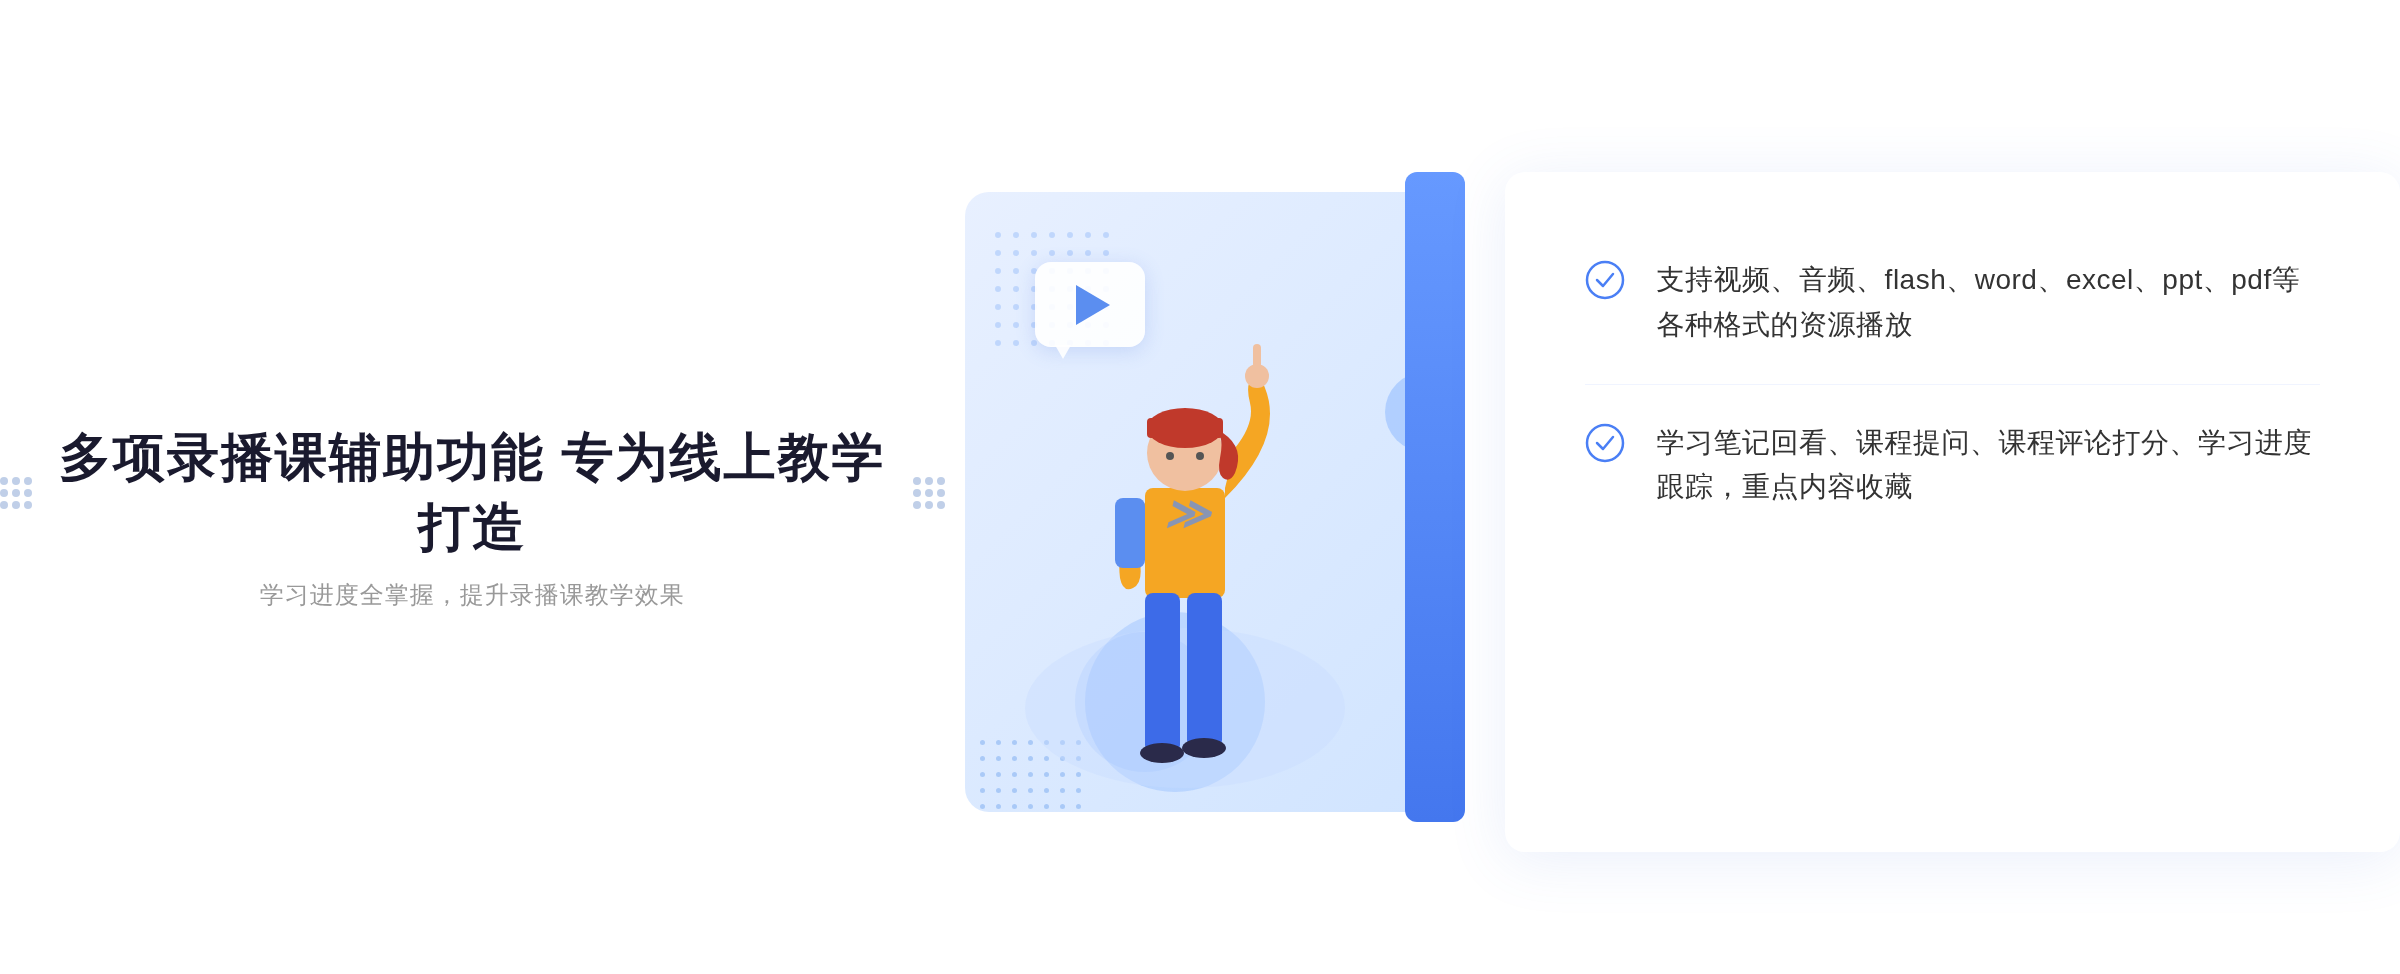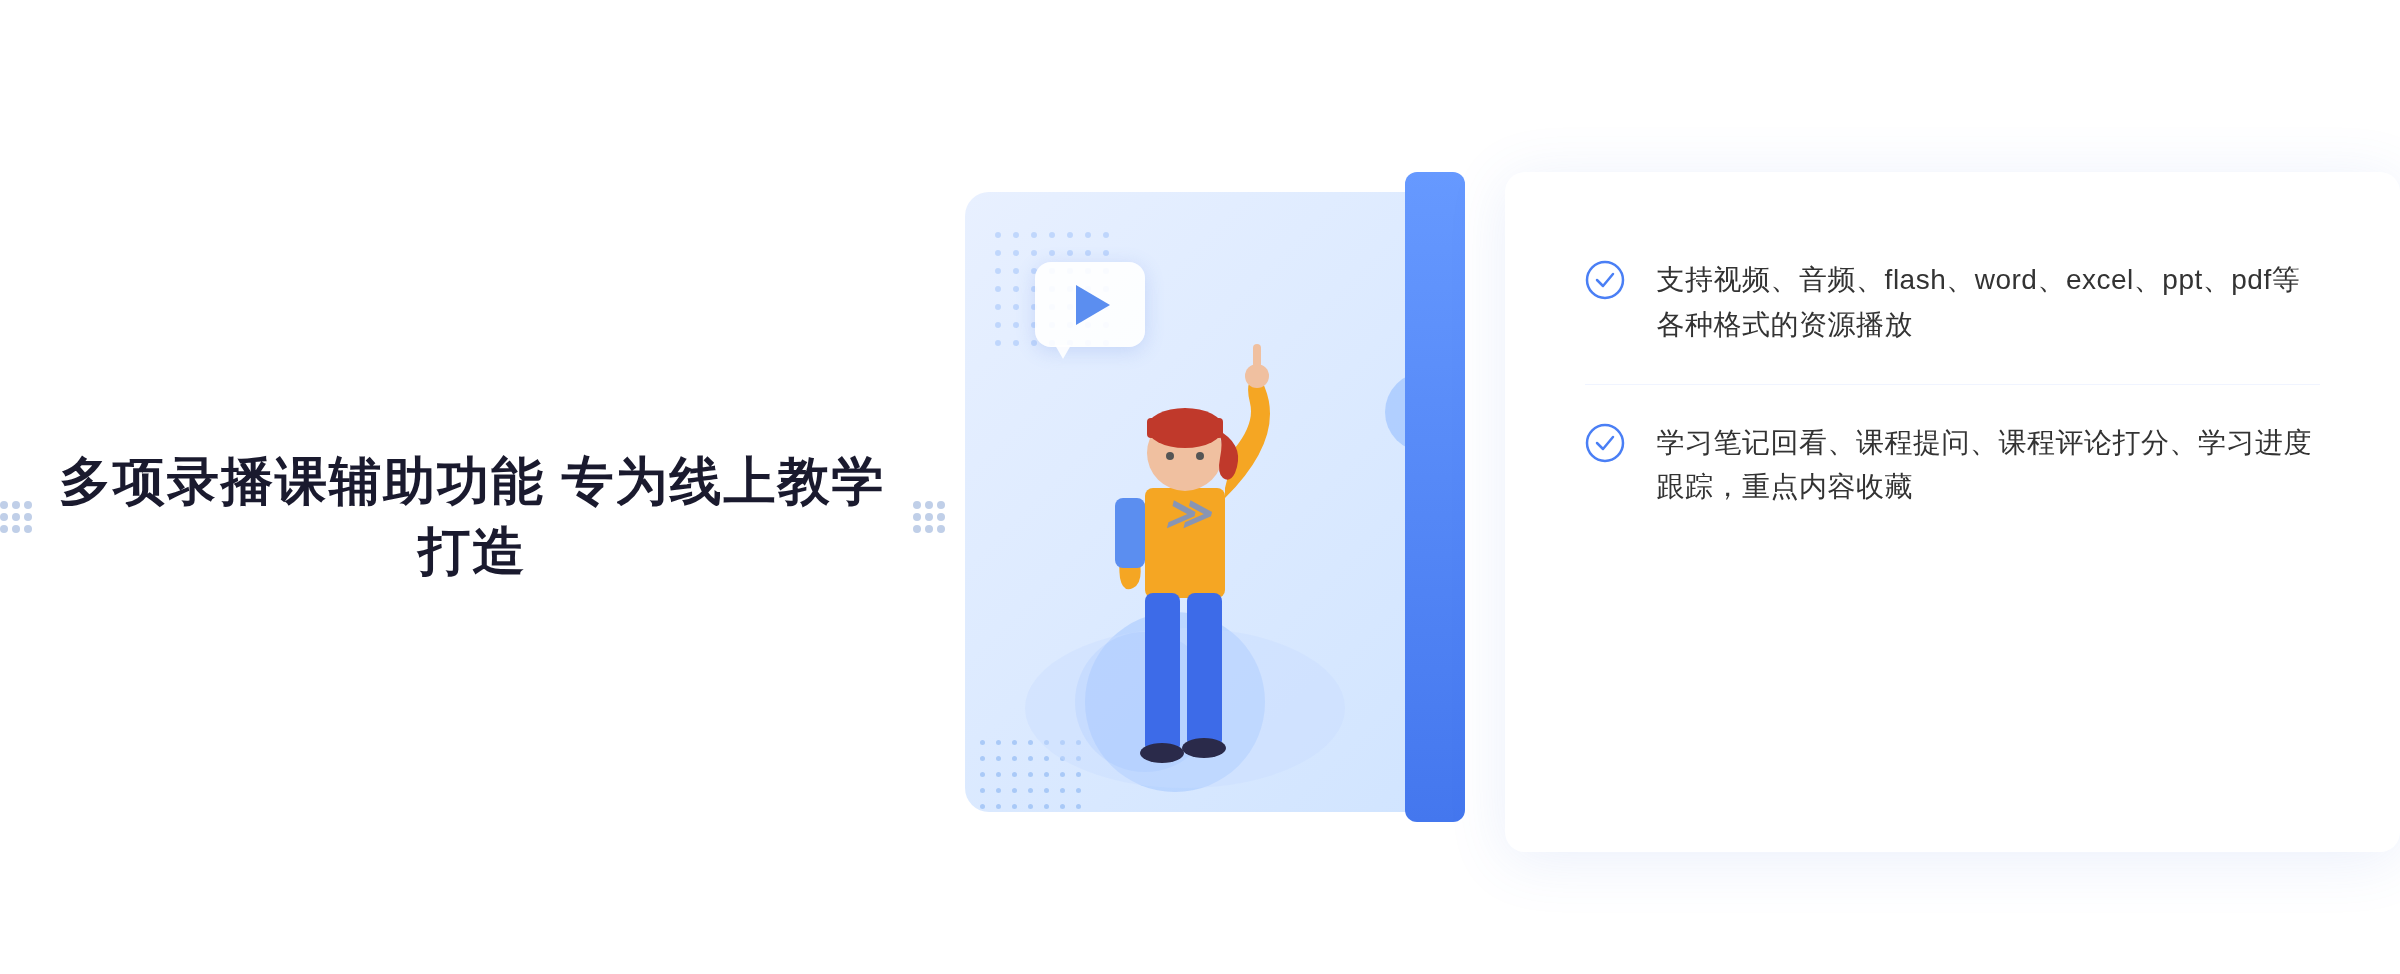--- a/index.html
+++ b/index.html
@@ -281,20 +281,21 @@
             <span></span>
           <span></span>
             <span></span>
             <span></span>
           <span></span>
             <span></span>
             <span></span>
         </div>
       </div>
     </div>
+    <p class="subtitle">学习进度全掌握，提升录播课教学效果</p>
   </div>
 
   <div class="main-content">
 
     <div class="illustration-area">
 
       <div class="bg-card"></div>
 
       <div class="blue-vertical-bar"></div>
 

